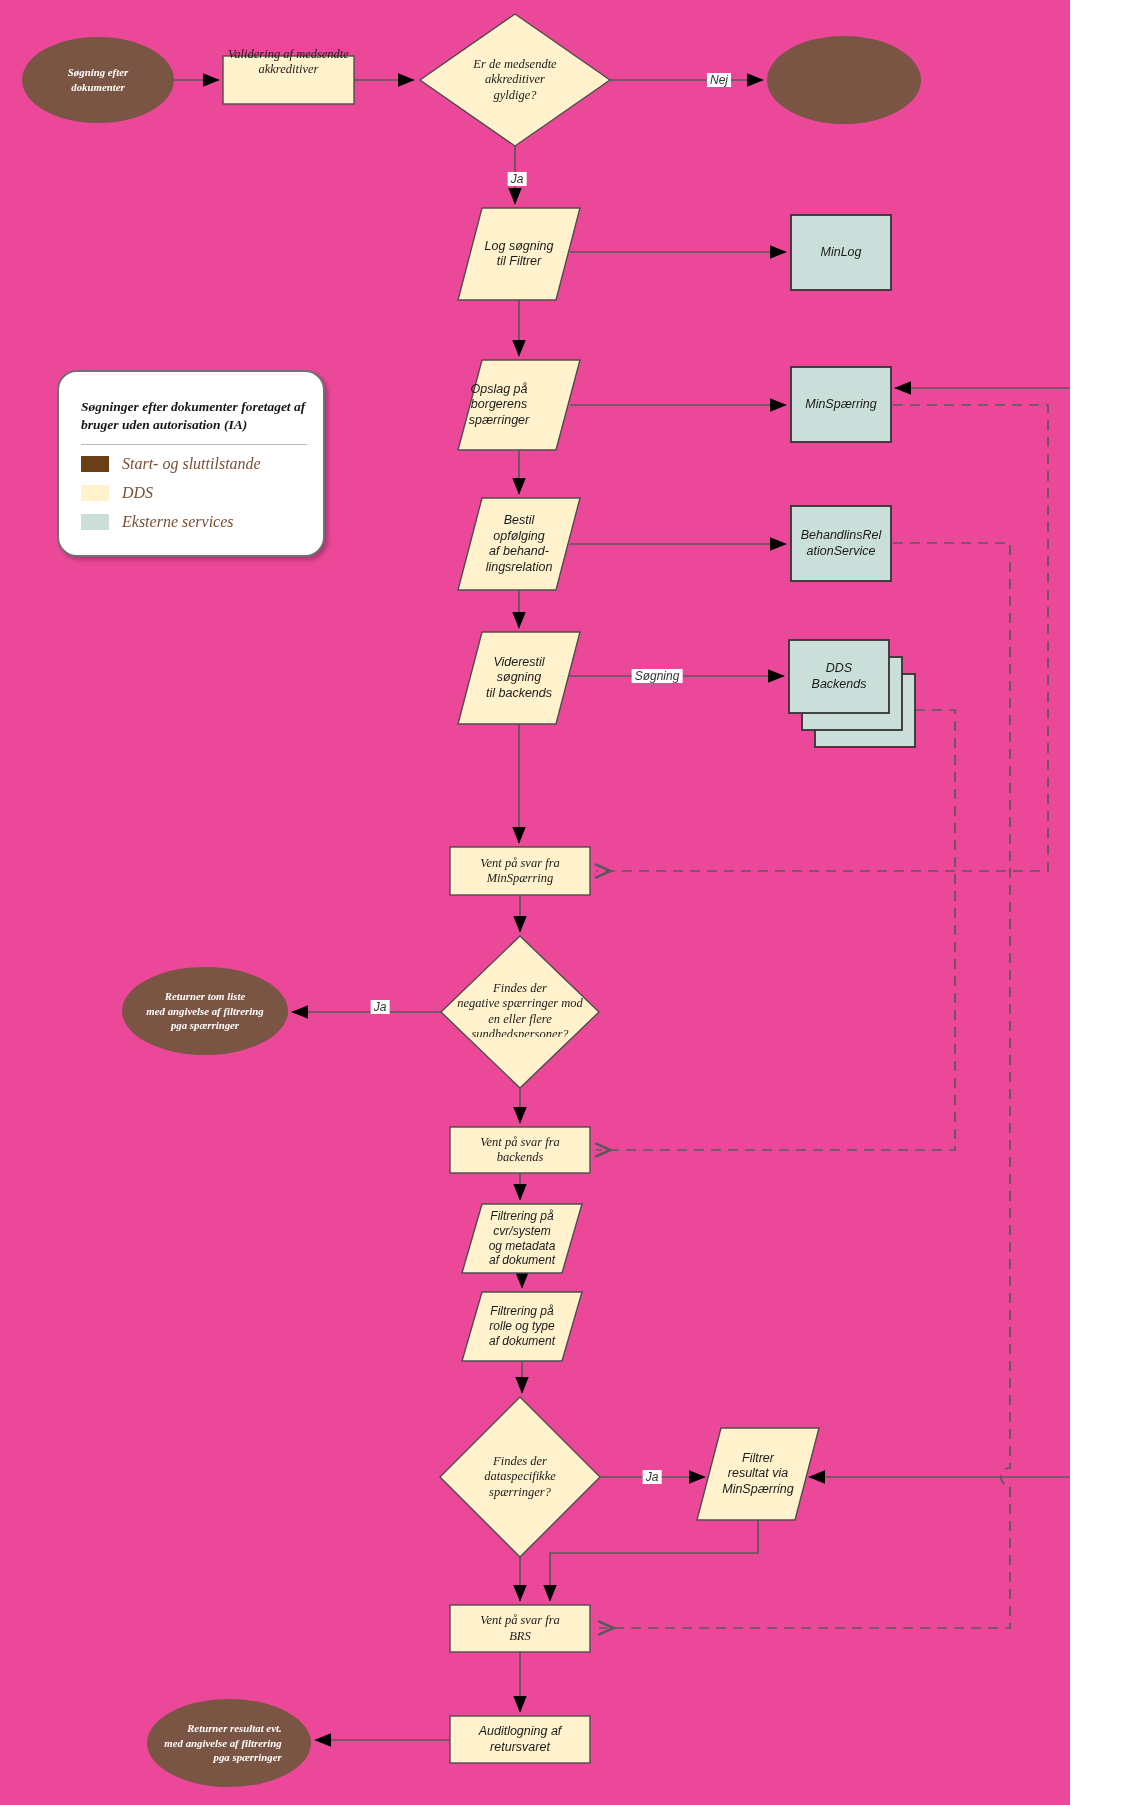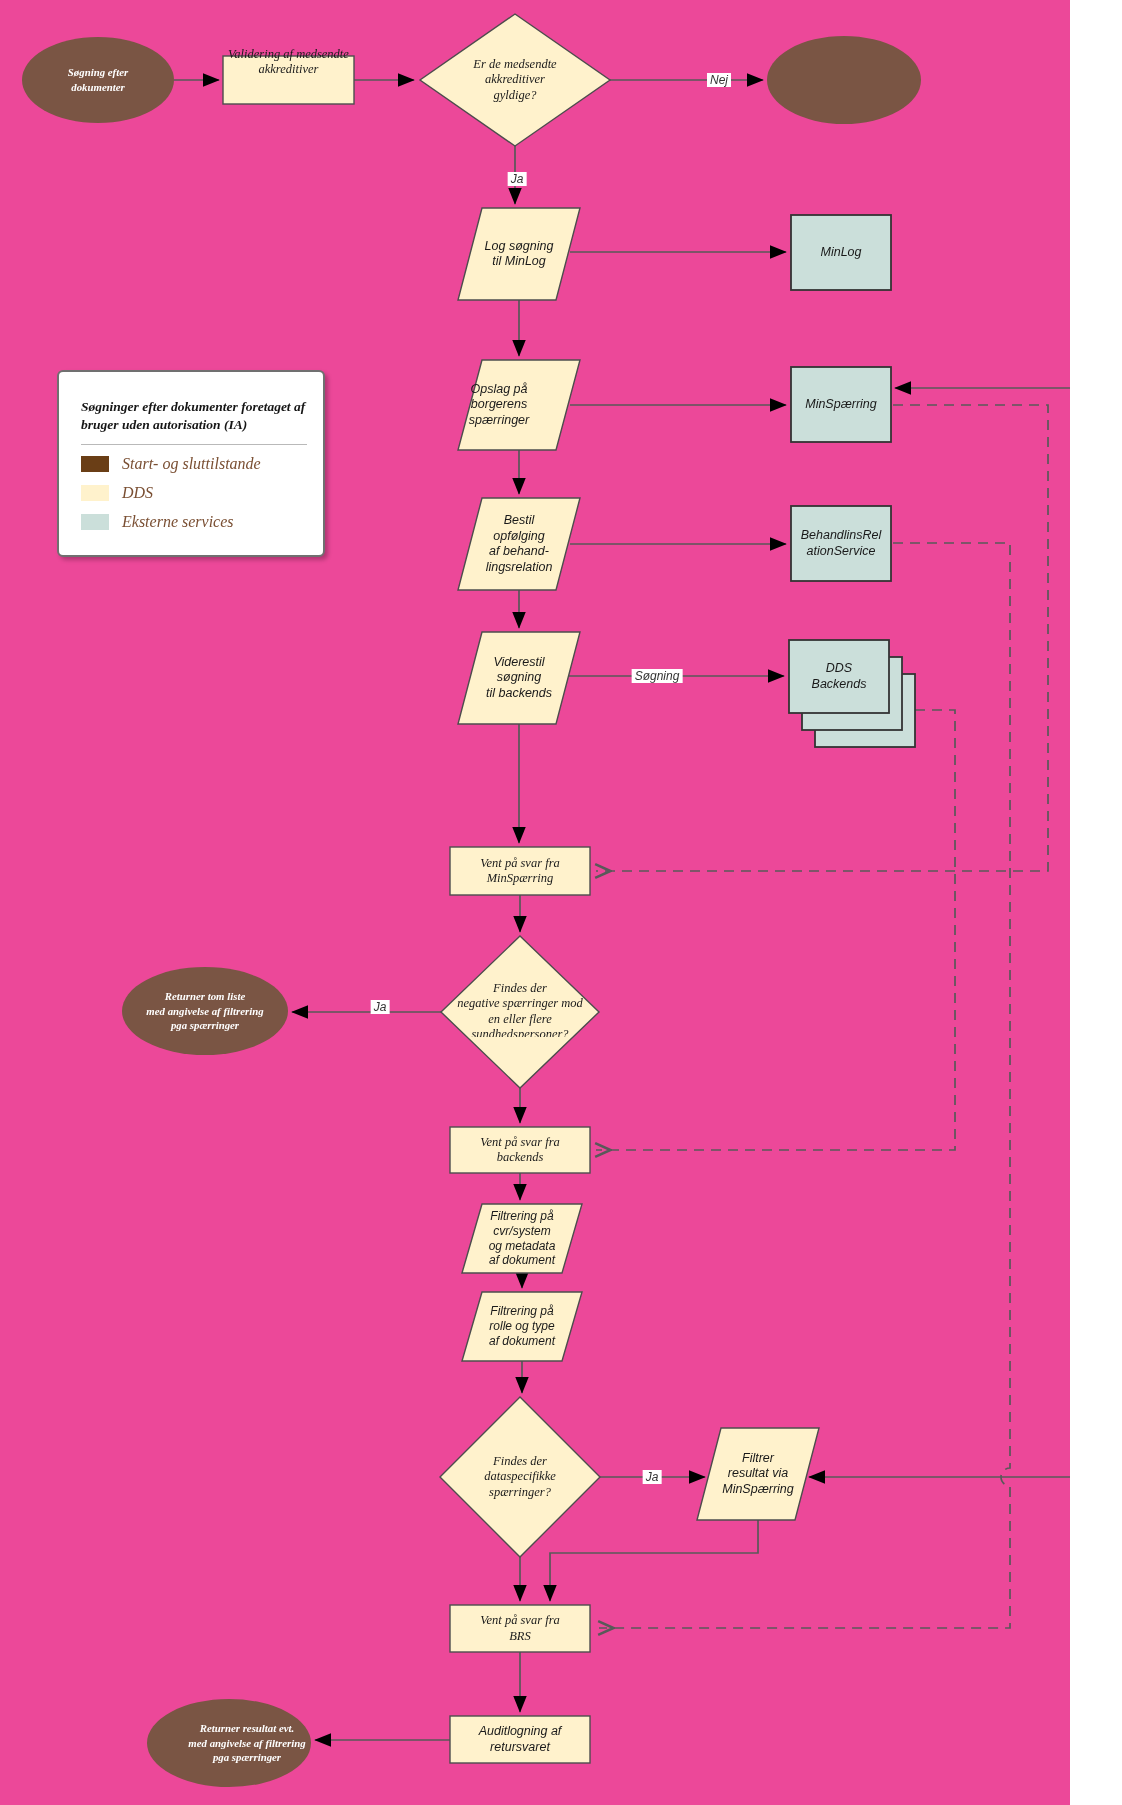--- a/index.html
+++ b/index.html
@@ -22,21 +22,21 @@
   .f-white{font-family:"Liberation Serif",serif;font-weight:bold;color:#ffffff;
            font-size:10.8px;line-height:1.35;}
   .clip-top{align-items:flex-start;overflow:hidden;}
 
   .edge-label{position:absolute;transform:translate(-50%,-50%);background:#ffffff;
               padding:0 3px;font-family:"Liberation Sans",sans-serif;font-size:12px;
               color:#333;white-space:nowrap;}
 
   
   #legend{position:absolute;left:57px;top:370px;width:268px;height:187px;background:#fff;
-          border:2px solid #707070;border-radius:6px;box-shadow:3px 3px 4px rgba(0,0,0,0.25);
+          border:2px solid #707070;border-radius:20px;box-shadow:3px 3px 4px rgba(0,0,0,0.25);
           box-sizing:border-box;padding:26px 16px 14px 22px;}
   #legend .lg-title{font-family:"Liberation Serif",serif;font-weight:bold;font-size:13.5px;
           line-height:1.3;color:#161616;white-space:pre-line;}
   #legend .lg-divider{border:none;border-top:1px solid #b9b9b9;margin:11px 0 10px 0;}
   .lg-item{display:flex;align-items:center;margin-bottom:11px;}
   .lg-swatch{width:28px;height:16px;margin-right:13px;flex:0 0 auto;}
   .sw-brown{background:#6a3e16;}
   .sw-yellow{background:#fff2cc;}
   .sw-teal{background:#cbdfda;}
   .lg-label{font-family:"Liberation Serif",serif;font-size:16px;color:#7a4f33;}
@@ -125,21 +125,21 @@
 
   <div class="node-label f-white" style="left:28px;top:50px;width:140px;height:60px;">Søgning efter
 dokumenter</div>
   <div class="node-label f-serif" style="left:223px;top:38px;width:131px;height:48px;">Validering af medsendte
 akkreditiver</div>
   <div class="node-label f-serif" style="left:420px;top:14px;width:190px;height:132px;">Er de medsendte
 akkreditiver
 gyldige?</div>
 
   <div class="node-label f-sans" style="left:458px;top:208px;width:122px;height:92px;">Log søgning
-til MinLog</div>
+til Filtrer</div>
   <div class="node-label f-sans" style="left:791px;top:215px;width:100px;height:75px;">MinLog</div>
 
   <div class="node-label f-sans" style="left:438px;top:360px;width:122px;height:90px;">Opslag på
 borgerens
 spærringer</div>
   <div class="node-label f-sans" style="left:791px;top:367px;width:100px;height:75px;">MinSpærring</div>
 
   <div class="node-label f-sans" style="left:458px;top:498px;width:122px;height:92px;">Bestil
 opfølging
 af behand-
@@ -176,21 +176,21 @@
 dataspecifikke
 spærringer?</div>
   <div class="node-label f-sans" style="left:697px;top:1428px;width:122px;height:92px;">Filtrer
 resultat via
 MinSpærring</div>
 
   <div class="node-label f-serif" style="left:450px;top:1605px;width:140px;height:47px;">Vent på svar fra
 BRS</div>
   <div class="node-label f-sans" style="left:450px;top:1716px;width:140px;height:47px;">Auditlogning af
 retursvaret</div>
-  <div class="node-label f-white" style="left:159px;top:1700px;width:176px;height:86px;">Returner resultat evt.
+  <div class="node-label f-white" style="left:135px;top:1700px;width:176px;height:86px;text-align:right;">Returner resultat evt.
 med angivelse af filtrering
 pga spærringer</div>
 
   <div class="edge-label" style="left:719px;top:80px;">Nej</div>
   <div class="edge-label" style="left:517px;top:179px;">Ja</div>
   <div class="edge-label" style="left:657px;top:676px;">Søgning</div>
   <div class="edge-label" style="left:380px;top:1007px;">Ja</div>
   <div class="edge-label" style="left:652px;top:1477px;">Ja</div>
 
   <div id="legend">

